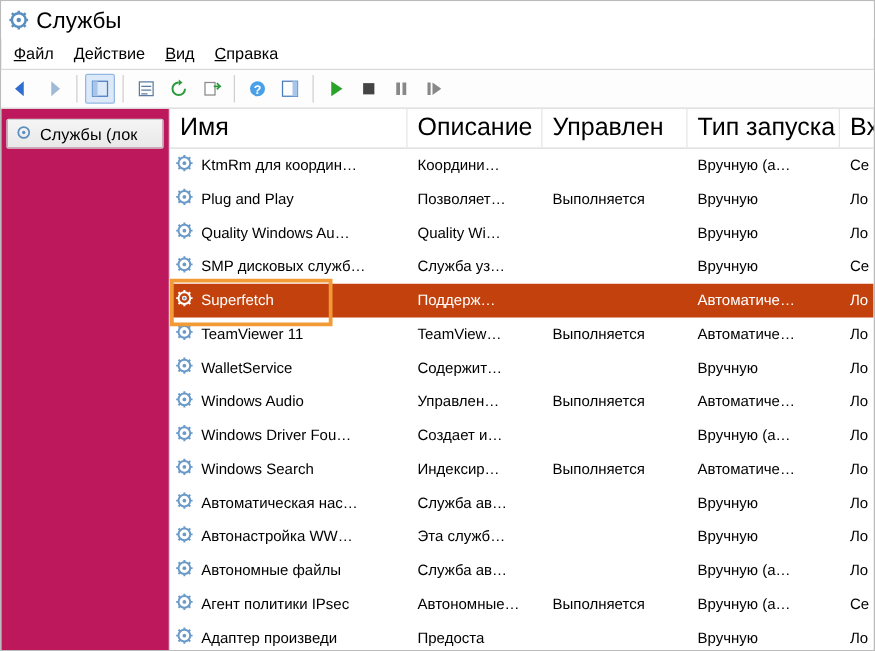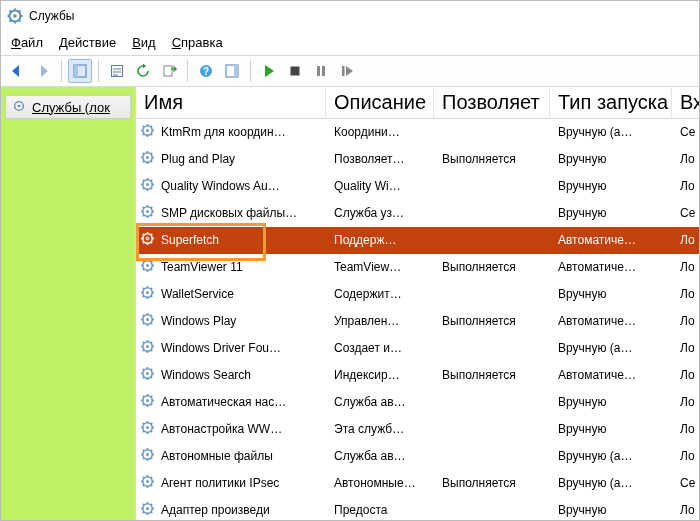--- a/index.html
+++ b/index.html
@@ -21,21 +21,21 @@
   }
   .titlebar {
     display: flex;
     align-items: center;
     height: 30px;
     padding: 0 6px;
     background: #fff;
     gap: 6px;
   }
   .title-icon svg { display:block; }
-  .title-text { font-size: 12px; }
+  .title-text { font-size: 18px; }
   .menubar {
     display: flex;
     gap: 16px;
     padding: 2px 0 4px 10px;
     height: 24px;
     align-items: center;
   }
   .menu-item {
     cursor: default;
   }
@@ -64,22 +64,21 @@
   }
   .body {
     flex: 1;
     display: flex;
     overflow: hidden;
   }
   .tree-pane {
     width: 135px;
     border-right: 1px solid #d9d9d9;
     padding-top: 6px;
-    background: #bef264;
-    text-decoration: underline;
+    background: #be185d;
   }
   .tree-node {
     display: flex;
     align-items: center;
     gap: 6px;
     padding: 2px 6px;
     height: 24px;
     background: linear-gradient(#f5f5f5,#e8e8e8);
     border: 1px solid #cdcdcd;
     border-radius: 2px;
@@ -265,21 +264,21 @@
 
     <div class="list-pane">
       <div class="cols">
         <div class="col">
             <span>Имя</span>
           </div>
         <div class="col">
             <span>Описание</span>
           </div>
         <div class="col">
-            <span>Позволяет</span>
+            <span>Управлен</span>
           </div>
         <div class="col">
             <span>Тип запуска</span>
           </div>
         <div class="col">
             <span>Вх</span>
           </div>
       </div>
       <div class="rows rel" id="rows">
 
@@ -361,21 +360,21 @@
                     <line x1="8" y1="1" x2="8" y2="3"></line>
                     <line x1="8" y1="13" x2="8" y2="15"></line>
                     <line x1="1" y1="8" x2="3" y2="8"></line>
                     <line x1="13" y1="8" x2="15" y2="8"></line>
                     <line x1="3" y1="3" x2="4.5" y2="4.5"></line>
                     <line x1="11.5" y1="11.5" x2="13" y2="13"></line>
                     <line x1="3" y1="13" x2="4.5" y2="11.5"></line>
                     <line x1="11.5" y1="4.5" x2="13" y2="3"></line>
                   </g>
                 </svg></span>
-              <span>SMP дисковых файлы…</span>
+              <span>SMP дисковых служб…</span>
             </div>
             <div class="cell">Служба уз…</div>
             <div class="cell"></div>
             <div class="cell">Вручную</div>
             <div class="cell">Се</div>
           </div>
           <div class="row selected">
             <div class="cell name-cell">
               <span><svg class="gear-icon" viewBox="0 0 16 16">
                   <circle cx="8" cy="8" r="5" fill="none" stroke="#6a9ac9" stroke-width="1.7" class="g-main"></circle>
@@ -453,21 +452,21 @@
                     <line x1="8" y1="1" x2="8" y2="3"></line>
                     <line x1="8" y1="13" x2="8" y2="15"></line>
                     <line x1="1" y1="8" x2="3" y2="8"></line>
                     <line x1="13" y1="8" x2="15" y2="8"></line>
                     <line x1="3" y1="3" x2="4.5" y2="4.5"></line>
                     <line x1="11.5" y1="11.5" x2="13" y2="13"></line>
                     <line x1="3" y1="13" x2="4.5" y2="11.5"></line>
                     <line x1="11.5" y1="4.5" x2="13" y2="3"></line>
                   </g>
                 </svg></span>
-              <span>Windows Play</span>
+              <span>Windows Audio</span>
             </div>
             <div class="cell">Управлен…</div>
             <div class="cell">Выполняется</div>
             <div class="cell">Автоматиче…</div>
             <div class="cell">Ло</div>
           </div>
           <div class="row">
             <div class="cell name-cell">
               <span><svg class="gear-icon" viewBox="0 0 16 16">
                   <circle cx="8" cy="8" r="5" fill="none" stroke="#6a9ac9" stroke-width="1.7" class="g-main"></circle>

